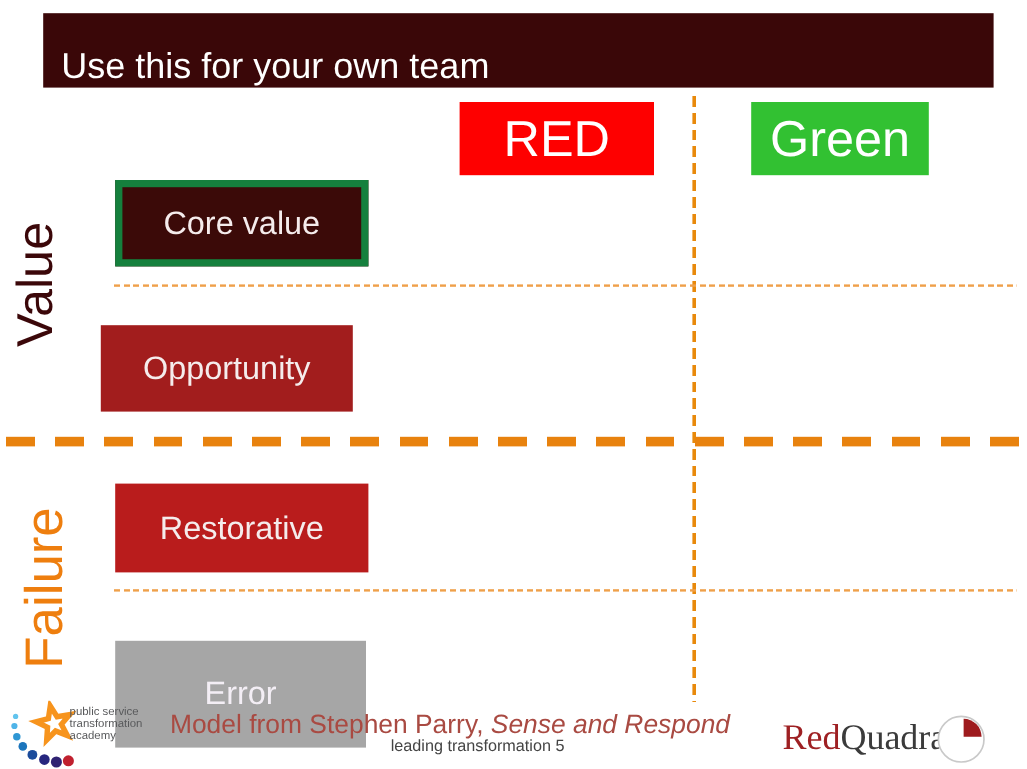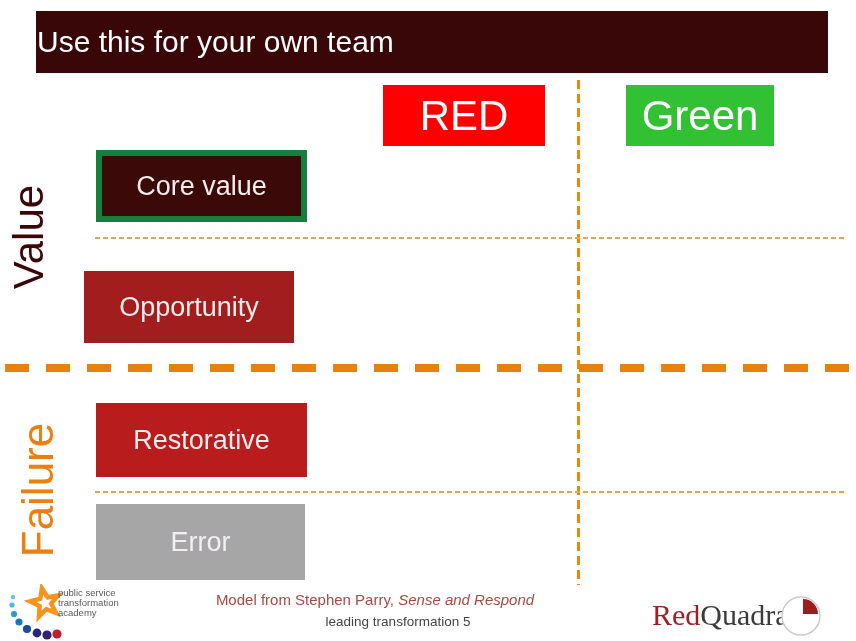--- a/index.html
+++ b/index.html
@@ -4,21 +4,21 @@
 <style>
   * { margin:0; padding:0; box-sizing:border-box; }
   body { background:#ffffff; }
   .page {
     position:relative; width:856px; height:641px; background:#ffffff;
     overflow:hidden; font-family:"Liberation Sans", sans-serif;
   }
   .titlebar {
     position:absolute; left:36px; top:11px; width:792px; height:62px;
     background:#3A0708; color:#ffffff; font-size:30px;
-    display:flex; align-items:center; padding-left:1px;
+    display:flex; align-items:flex-end; padding-left:15px;
   }
   .col-label {
     position:absolute; top:85px; height:61px; color:#ffffff; font-size:42px;
     display:flex; align-items:center; justify-content:center;
   }
   .col-red   { left:383px; width:162px; background:#FE0000; }
   .col-green { left:626px; width:148px; background:#32C132; }
 
   .axis-label {
     position:absolute; display:flex; align-items:center; justify-content:center;
@@ -27,40 +27,40 @@
   .axis-value   { left:-31px; top:212px; width:120px; height:50px; font-size:42px; color:#3B0709; }
   .axis-failure { left:-42px; top:465px; width:160px; height:50px; font-size:44px; color:#EE7E0E; }
 
   .qbox {
     position:absolute; display:flex; align-items:center; justify-content:center;
     font-size:27px; color:#F5ECEC;
   }
   .qbox-core  { left:96px; top:150px; width:211px; height:72px; background:#3B0A08; border:6px solid #15803d; }
   .qbox-opp   { left:84px; top:253px; width:210px; height:72px; background:#A21D1D;margin-top:18px; }
   .qbox-rest  { left:96px; top:403px; width:211px; height:74px; background:#b91c1c; }
-  .qbox-error { left:96px; top:504px; width:209px; height:76px; background:#A6A6A6; color:#F3EEF5; }
+  .qbox-error { left:96px; top:534px; width:209px; height:89px; background:#A6A6A6; color:#F3EEF5; }
 
   .dash-thin {
     position:absolute; left:95px; width:752px; height:2px;
     background:repeating-linear-gradient(90deg, #EFA04A 0 5px, transparent 5px 8px);
   }
   .dash-thin-1 { top:237px; }
   .dash-thin-2 { top:491px; }
   .dash-thick {
     position:absolute; left:5px; top:364px; width:846px; height:8px;
     background:repeating-linear-gradient(90deg, #E8820E 0 24px, transparent 24px 41px);
   }
   .dash-vert {
     position:absolute; left:577px; top:80px; width:3px; height:505px;
     background:repeating-linear-gradient(180deg, #E8890B 0 9px, transparent 9px 14px);
   }
 
   .attribution {
     position:absolute; top:591px; left:0; width:750px; text-align:center;
-    font-size:15px; color:#A94A42;
+    font-size:22px; color:#A94A42;
   }
   .attribution em { font-style:italic; }
   .slide-label {
     position:absolute; top:614px; left:0; width:796px; text-align:center;
     font-size:13.5px; color:#444444;
   }
 
   .psta-logo { position:absolute; left:8px; top:584px; }
   .rq-text {
     position:absolute; left:652px; top:597px; height:36px;

